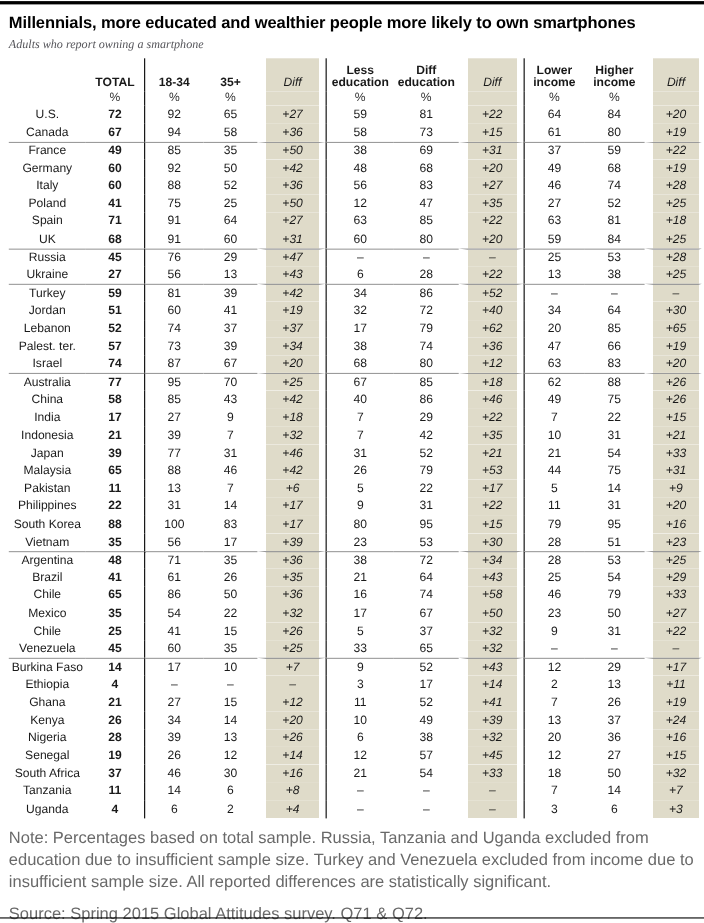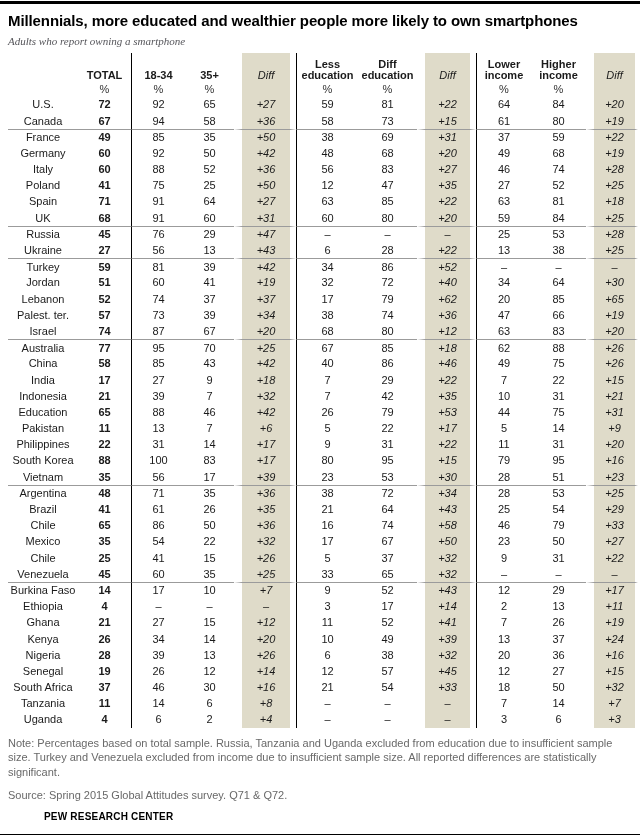--- a/index.html
+++ b/index.html
@@ -43,21 +43,21 @@
   tr.h-label td.c-diff { font-weight:normal; font-style:italic; }
   tr.h-pct td { height:13px; font-weight:normal; vertical-align:top; color:#333; }
 
   
   tbody td { height:16.2px; }
   .c-country { text-align:left; padding-left:1px; white-space:nowrap; }
   .c-total { font-weight:bold; }
   tr.new-group td { border-top:1px solid #9b9b9b; }
 
   
-  .note, .source { font-size:11px; color:#696969; line-height:1.35; margin-top:8px; width:628px; }
+  .note, .source { font-size:15px; color:#696969; line-height:1.35; margin-top:8px; width:628px; }
   .brand { font-size:10px; font-weight:bold; color:#000; margin-top:8px; letter-spacing:0.2px;margin-left:36px; }
   .nowrap { white-space:nowrap; }
 </style>
 </head>
 <body>
 
 <div class="top-rule"></div>
 
 <div class="content">
 
@@ -348,21 +348,34 @@
           <td>7</td>
           <td class="c-diff">+32</td>
           <td class="c-vline">7</td>
           <td>42</td>
           <td class="c-diff">+35</td>
           <td class="c-vline">10</td>
           <td>31</td>
           <td class="c-diff c-diff-last">+21</td>
         </tr>
         <tr>
-          <td class="c-country">Education</td>
+          <td class="c-country">Japan</td>
+          <td class="c-total">39</td>
+          <td class="c-vline">77</td>
+          <td>31</td>
+          <td class="c-diff">+46</td>
+          <td class="c-vline">31</td>
+          <td>52</td>
+          <td class="c-diff">+21</td>
+          <td class="c-vline">21</td>
+          <td>54</td>
+          <td class="c-diff c-diff-last">+33</td>
+        </tr>
+        <tr>
+          <td class="c-country">Malaysia</td>
           <td class="c-total">65</td>
           <td class="c-vline">88</td>
           <td>46</td>
           <td class="c-diff">+42</td>
           <td class="c-vline">26</td>
           <td>79</td>
           <td class="c-diff">+53</td>
           <td class="c-vline">44</td>
           <td>75</td>
           <td class="c-diff c-diff-last">+31</td>

